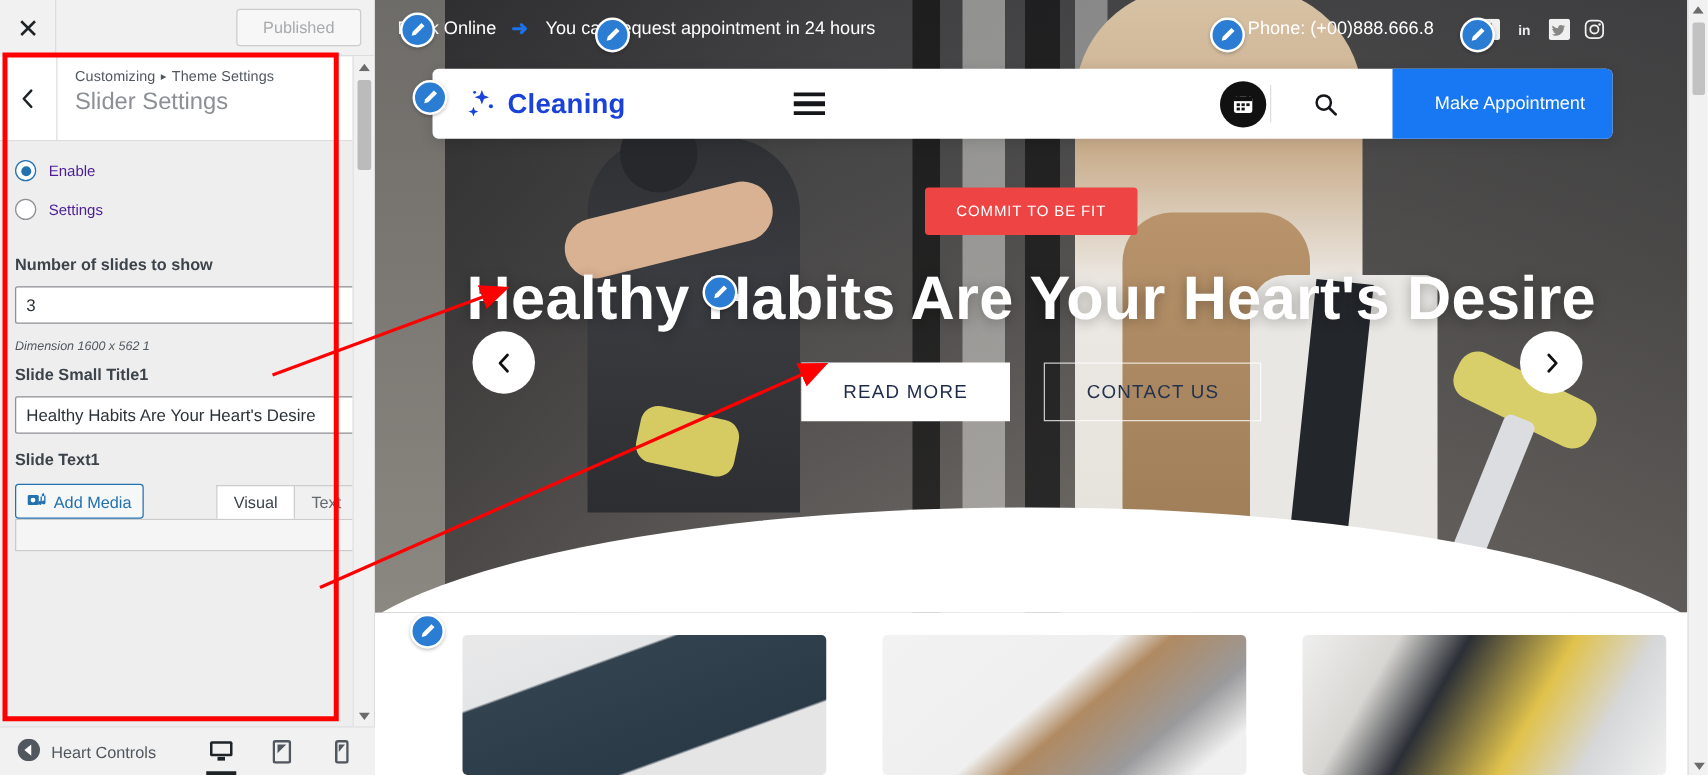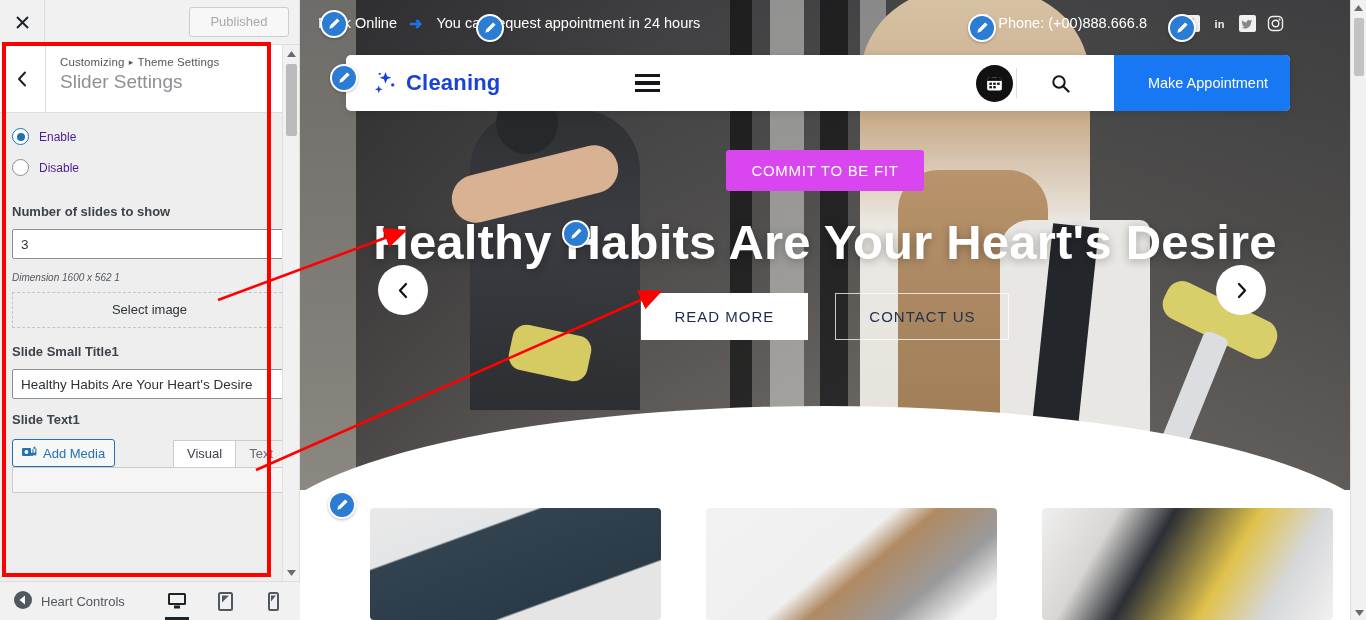--- a/index.html
+++ b/index.html
@@ -254,22 +254,22 @@
     width: 37px; height: 37px; border-radius: 50%;
     background: #111; display: flex; align-items: center; justify-content: center;
   }
 
   .hero-inner {
     position: absolute; left: 0; right: 0; top: 150px;
     text-align: center; z-index: 5;
   }
   .commit-btn {
     display: inline-block;
-    background: #d946ef; color: #fff;
-    font-size: 15px; letter-spacing: .7px;
+    background: #ef4444; color: #fff;
+    font-size: 12px; letter-spacing: .7px;
     padding: 12px 25px; border-radius: 3px;
     cursor: pointer;
   }
   .hero-title {
     margin-top: 22px;
     font-size: 49px; font-weight: bold; color: #fff;
     line-height: 59px; letter-spacing: .2px;
     text-shadow: 0 2px 10px rgba(0,0,0,.3);
   }
   .hero-btns { margin-top: 21px; display: flex; justify-content: center; gap: 27px; }
@@ -561,30 +561,29 @@
     </div>
 
     <div class="cz-body">
 
       <div class="cz-radio-row">
         <span class="radio on"></span>
         <span>Enable</span>
       </div>
       <div class="cz-radio-row">
         <span class="radio"></span>
-        <span>Disable</span>
+        <span>Settings</span>
       </div>
 
       <div class="cz-gap"></div>
       <div class="cz-label">Number of slides to show</div>
       <input class="cz-input" value="3" style="">
 
       <div class="cz-section-gap"></div>
       <div class="cz-desc">Dimension 1600 x 562 1</div>
-      <div class="cz-upload">Select image</div>
 
       <div class="cz-label">Slide Small Title1</div>
       <input class="cz-input" value="Healthy Habits Are Your Heart's Desire" style="">
 
       <div class="cz-section-gap"></div>
       <div class="cz-label">Slide Text1</div>
 
       <div class="ed-row">
         <span class="add-media">
           <span class="am-icon">

